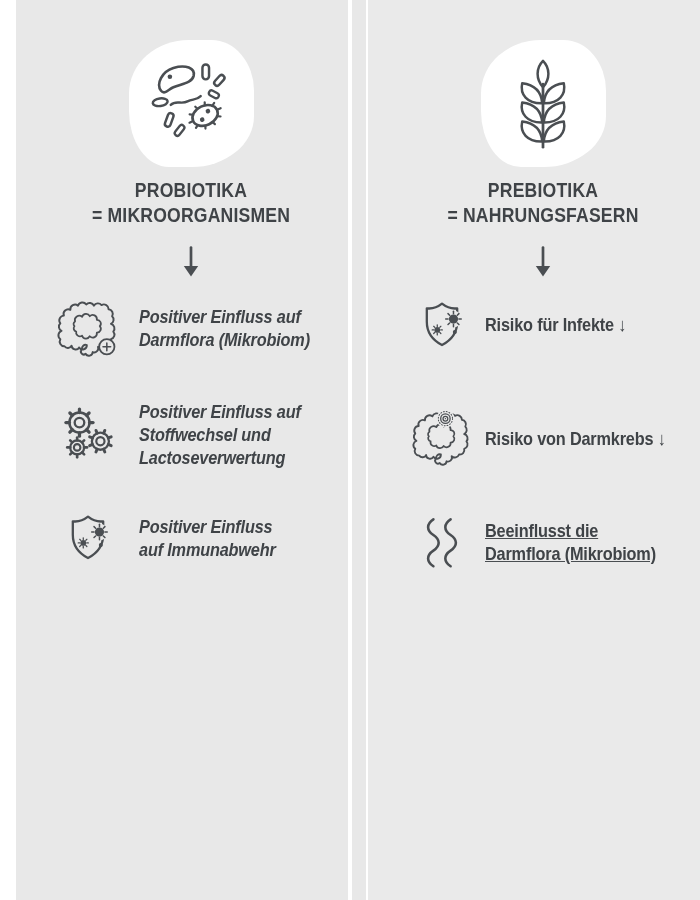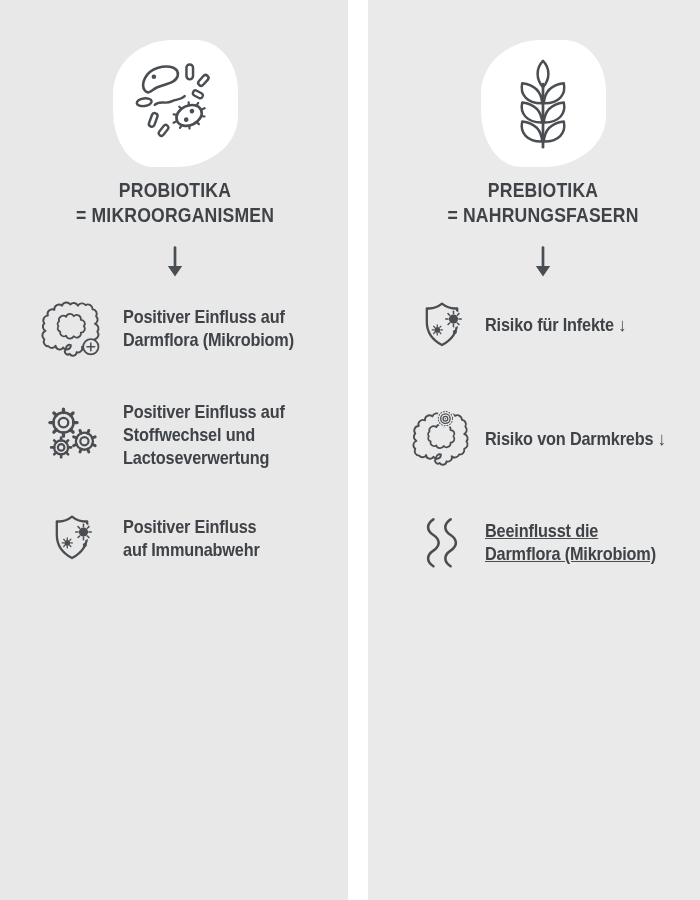--- a/index.html
+++ b/index.html
@@ -4,35 +4,35 @@
 <style>
   :root{
     --bg_left:#e8e8e8; --bg_right:#eaeaea; --divider:#ffffff;
     --badge_bg:#ffffff; --text_color:#3f4347; --icon_color:#4a4e52;
   }
   *{margin:0;padding:0;box-sizing:border-box;}
   html,body{background:#ffffff;}
   body{font-family:"Liberation Sans","DejaVu Sans",sans-serif;}
   .canvas{position:relative;width:700px;height:900px;overflow:hidden;}
   .col{position:absolute;top:0;height:900px;width:350px;}
-  .col-left{left:0;background:var(--bg_left);}
+  .col-left{left:16px;background:var(--bg_left);}
   .col-right{left:368px;background:var(--bg_right);}
   .divider{position:absolute;top:0;left:348px;width:4px;height:900px;background:var(--divider);z-index:5;}
 
   .badge{width:125px;height:127px;margin:40px auto 0;background:var(--badge_bg);
          border-radius:48% 34% 50% 32% / 42% 40% 40% 44%;
          display:flex;align-items:center;justify-content:center;color:var(--icon_color);}
   .title{margin-top:11px;text-align:center;color:var(--text_color);
          font-weight:bold;font-size:20px;line-height:25px;letter-spacing:.2px;
          transform:scaleX(.88);transform-origin:50% 0;}
   .hdr-arrow{margin:18px auto 0;width:30px;height:30px;color:var(--icon_color);}
 
   .items{margin-top:22px;display:flex;flex-direction:column;}
   .item{display:flex;align-items:center;color:var(--icon_color);}
-  .col-left .item{margin-left:36px;margin-top:42px;}
+  .col-left .item{margin-left:36px;margin-top:42px;font-style:italic;}
   .col-left .item:first-child{margin-top:0;}
   .col-right .item{margin-left:35px;}
   .col-right .item:nth-child(1){margin-top:0;}
   .col-right .item:nth-child(2){margin-top:58px;text-align:center;}
   .col-right .item:nth-child(3){margin-top:48px;text-decoration:underline;}
   .col-right .item:nth-child(4){margin-top:36px;}
   .icon-box{flex:0 0 auto;display:flex;align-items:center;justify-content:center;}
   .col-left .icon-box{width:72px;}
   .col-right .icon-box{width:78px;}
   .item-text{margin-left:15px;color:var(--text_color);font-weight:bold;

